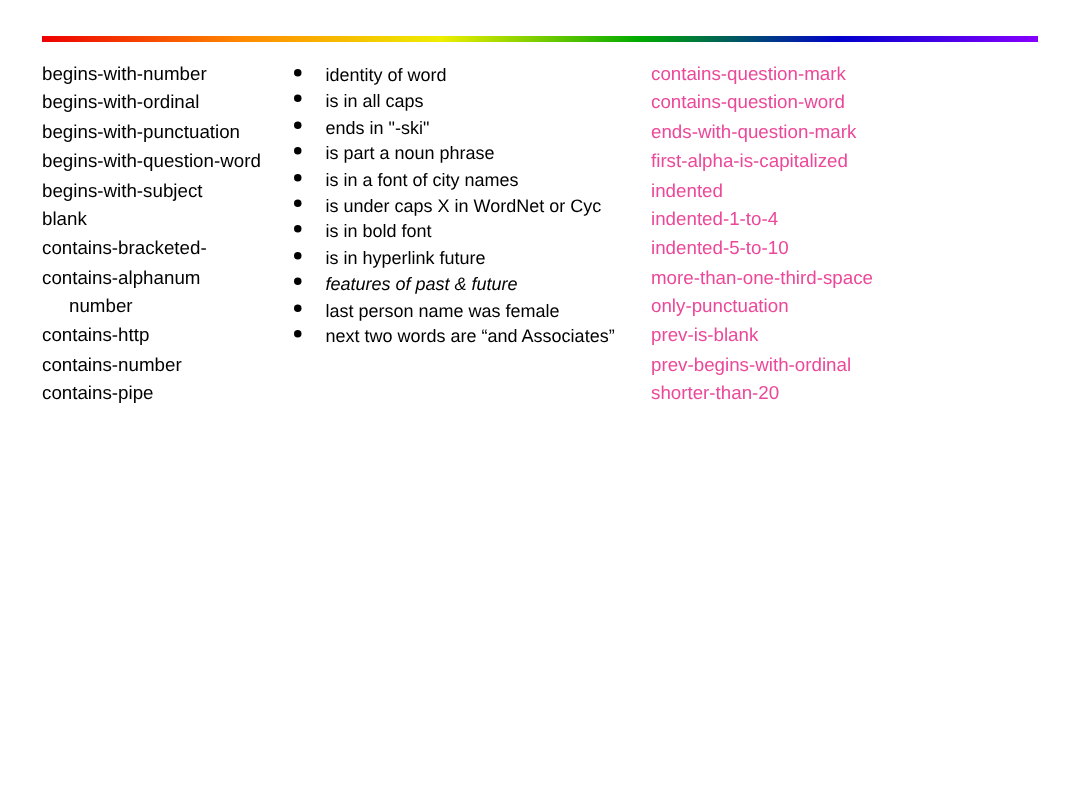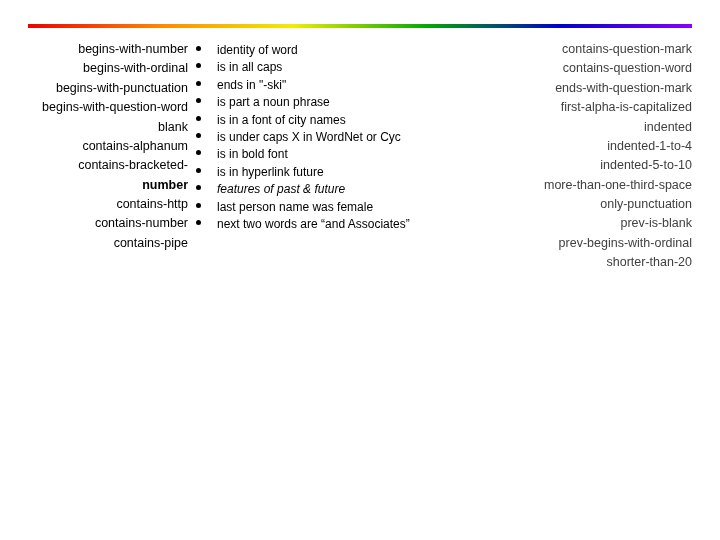--- a/index.html
+++ b/index.html
@@ -32,34 +32,32 @@
       font-weight: bold;
       color: #1a3a6e;
       text-align: center;
       margin-bottom: 12px;
     }
     .content-area {
       display: flex;
       flex-direction: row;
       gap: 0px;
       font-size: 12.5px;
-      text-align: right;
     }
     .col-left {
       min-width: 160px;
       flex: 0 0 160px;
     }
     .col-left .feature {
       line-height: 1.55;
       font-size: 12.5px;
       color: #000;
     }
     .col-left .feature.indented {
       padding-left: 18px;
-      font-weight: bold;
     }
     .col-middle {
       flex: 0 0 240px;
       min-width: 220px;
       padding-left: 8px;
     }
     .col-middle .example-title {
       font-weight: bold;
       font-size: 12.5px;
       margin-bottom: 2px;
@@ -84,41 +82,42 @@
     .col-middle .bullet-item.italic-item span.text {
       font-style: italic;
     }
     .col-right {
       flex: 1;
       padding-left: 6px;
     }
     .col-right .feature {
       line-height: 1.55;
       font-size: 12.5px;
-      color: #404040;
+      color: #ec4899;
     }
   </style>
 </head>
 <body>
 
 <div class="page">
   <div class="title"></div>
   <div class="rainbow-bar"></div>
   <div class="subtitle"></div>
 
   <div class="content-area">
 
     <div class="col-left" id="left-col">
         <div class="feature">begins-with-number</div>
         <div class="feature">begins-with-ordinal</div>
         <div class="feature">begins-with-punctuation</div>
         <div class="feature">begins-with-question-word</div>
+        <div class="feature">begins-with-subject</div>
         <div class="feature">blank</div>
+        <div class="feature">contains-bracketed-</div>
         <div class="feature">contains-alphanum</div>
-        <div class="feature">contains-bracketed-</div>
         <div class="feature indented">number</div>
         <div class="feature">contains-http</div>
         <div class="feature">contains-number</div>
         <div class="feature">contains-pipe</div>
       </div>
 
     <div class="col-middle">
       <div class="example-title"></div>
       <div id="bullets-container">
           <div class="bullet-item">

